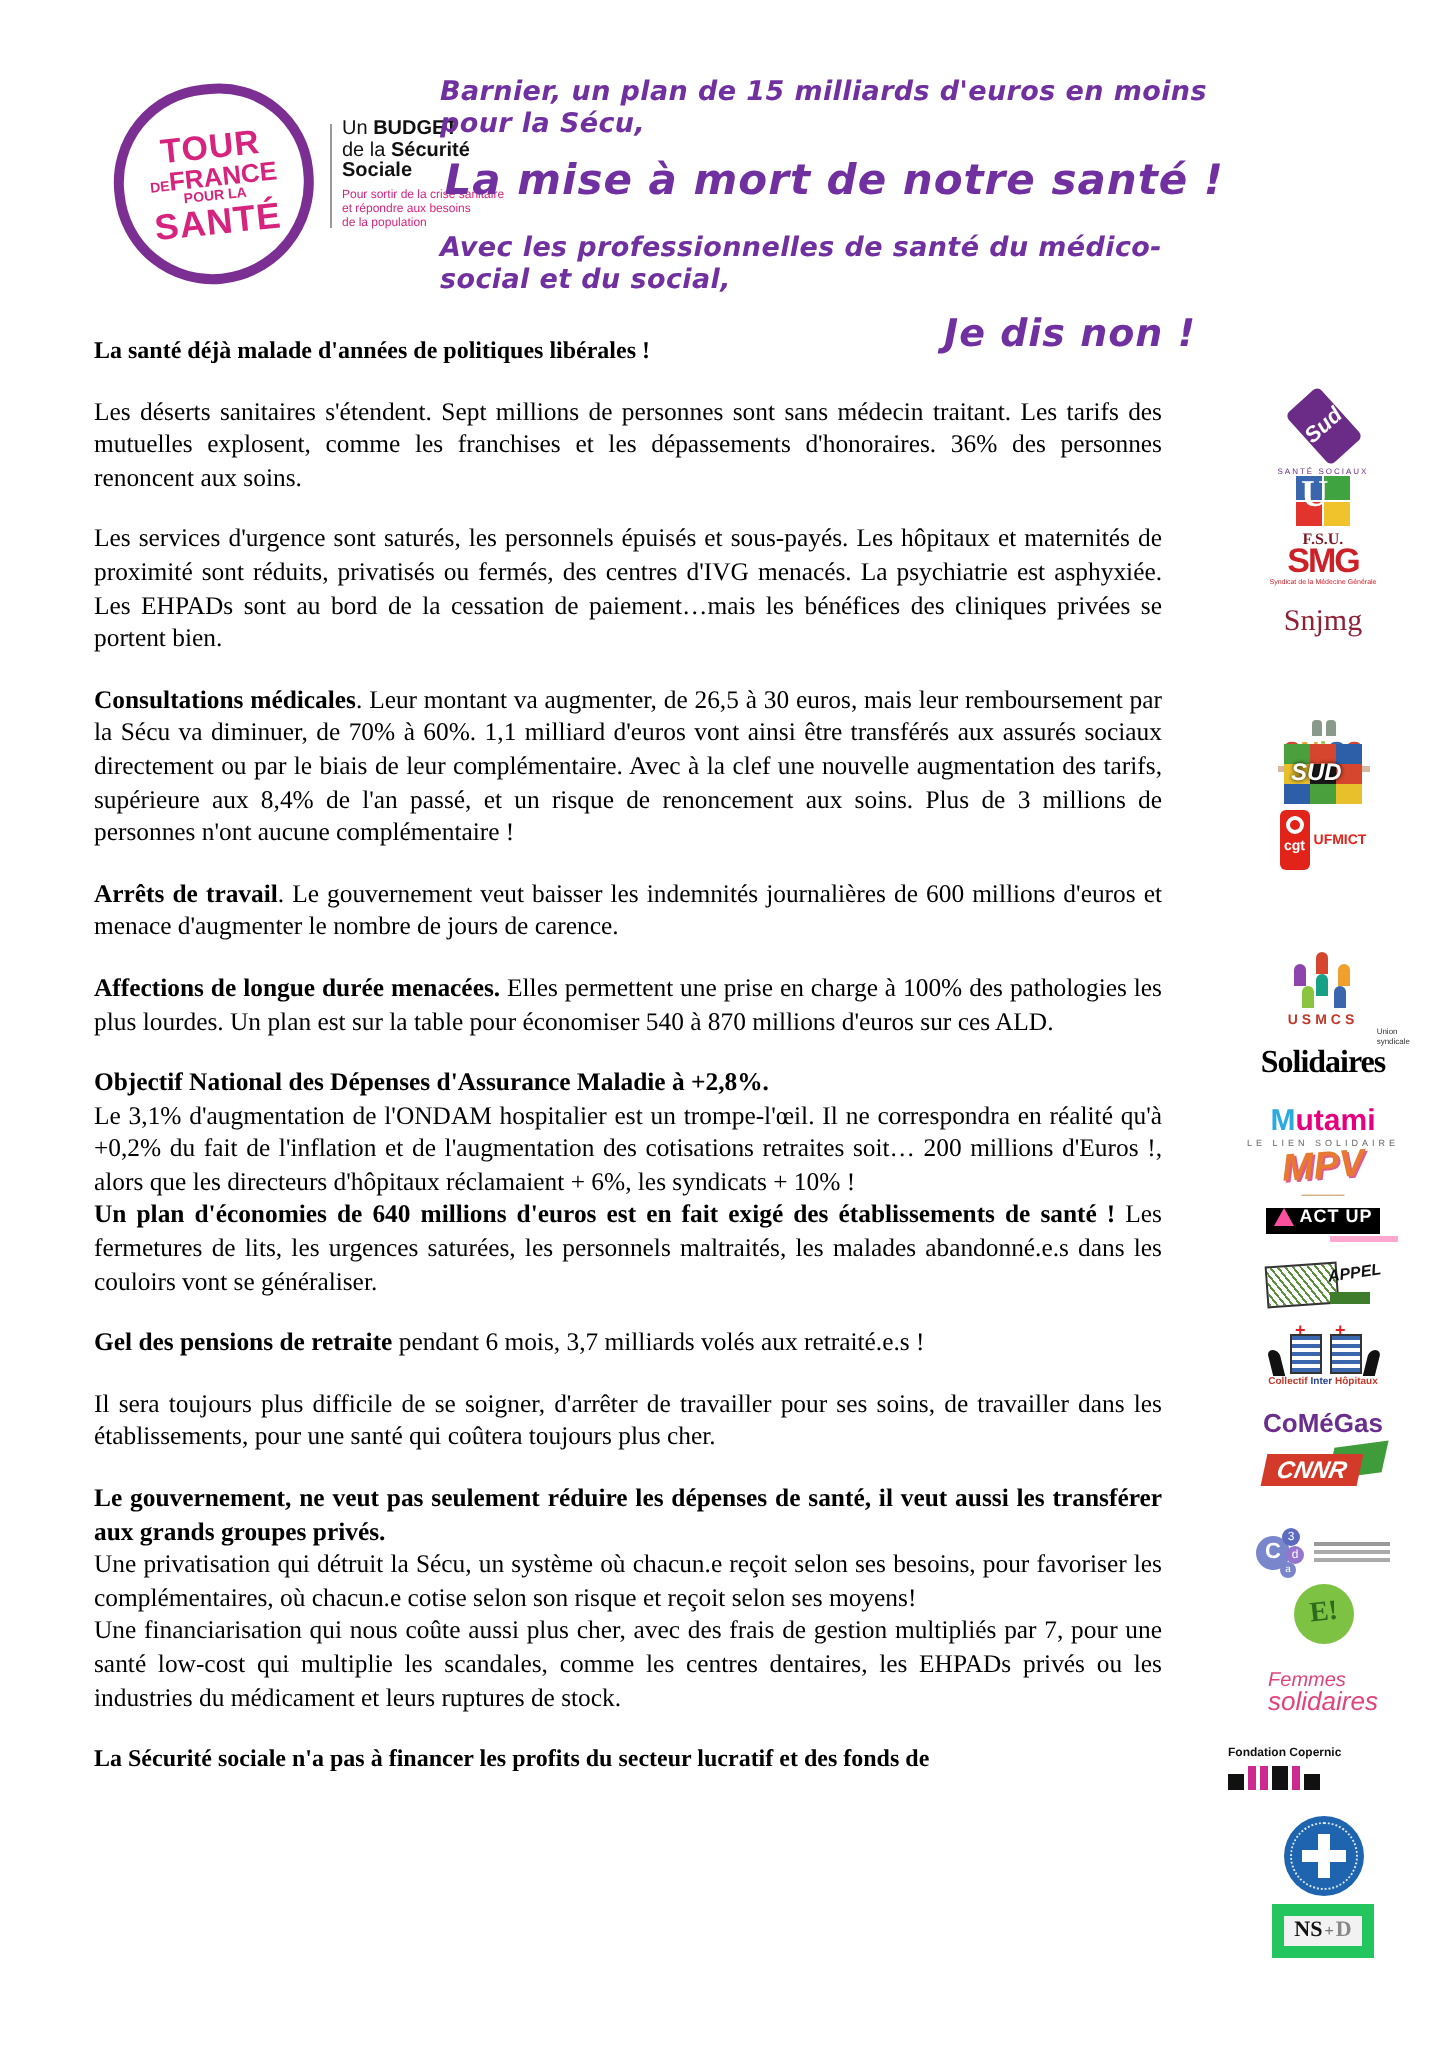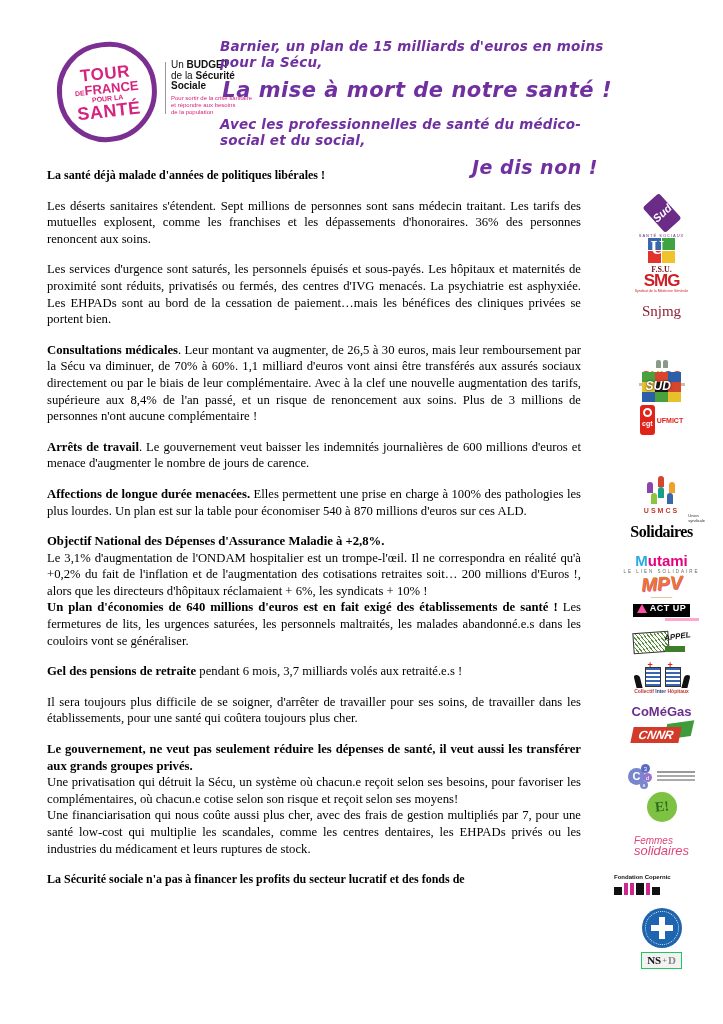--- a/index.html
+++ b/index.html
@@ -145,21 +145,21 @@
   .cop-t{font-size:6px;font-weight:bold;color:#111;align-self:flex-start;margin-left:14px;}
   .cop-bars{display:flex;align-items:flex-end;gap:2px;margin-top:3px;align-self:flex-start;margin-left:14px;}
   .cop-bars i{display:block;}
   .cop-bars .k{background:#111;} .cop-bars .m{background:#cc2a8e;}
 
   .mdm-c{width:40px;height:40px;border-radius:50%;background:#1e64af;position:relative;}
   .mdm-c .v{position:absolute;left:17px;top:9px;width:6px;height:22px;background:#fff;}
   .mdm-c .h2{position:absolute;left:9px;top:17px;width:22px;height:6px;background:#fff;}
   .mdm-c .ring{position:absolute;inset:3px;border:1px dotted rgba(255,255,255,.85);border-radius:50%;}
 
-  .nsd-box{background:#f2f2f2;border:1px solid #22c55e;padding:2px 5px;display:flex;align-items:center;gap:1px;}
+  .nsd-box{background:#f2f2f2;border:6px solid #22c55e;padding:2px 5px;display:flex;align-items:center;gap:1px;}
   .nsd-ns{font-weight:bold;font-size:11px;color:#111;font-family:"Liberation Serif",serif;}
   .nsd-p{font-size:8px;color:#777;} .nsd-d{font-weight:bold;font-size:11px;color:#888;font-family:"Liberation Serif",serif;}
 </style>
 </head>
 <body>
 
 <div class="hdr">
   <div class="tdf-circle">
     <span class="t1">TOUR</span>
     <span class="t2"><small>DE</small><span>FRANCE</span></span>

